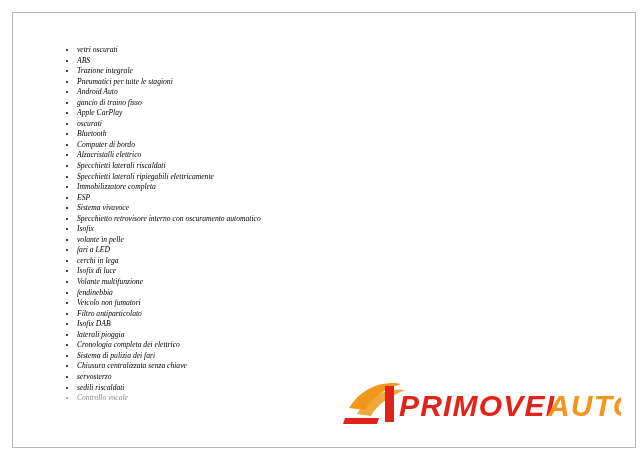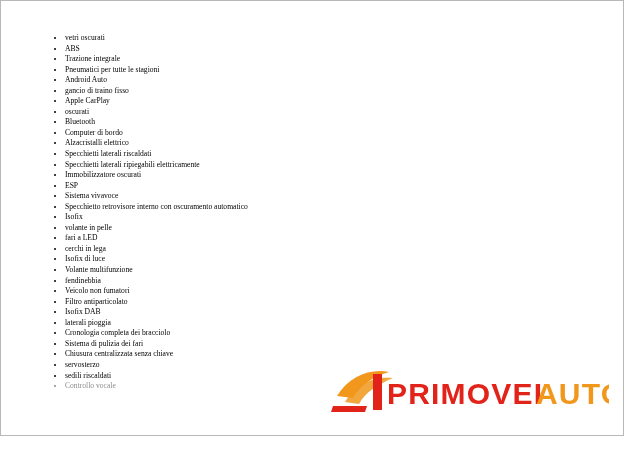--- a/index.html
+++ b/index.html
@@ -12,21 +12,22 @@
     background: #ffffff;
     font-family: "Liberation Serif", serif;
     overflow: hidden;
   }
   .page {
     position: relative;
     box-sizing: border-box;
     width: 640px;
     height: 452px;
     background: #ffffff;
-    padding: 0;
+    padding: 12px;
+    font-style: italic;
   }
   .sheet {
     position: relative;
     box-sizing: border-box;
     width: 624px;
     height: 436px;
     border: 1px solid #b8b8b8;
     background: #ffffff;
     overflow: hidden;
   }
@@ -84,36 +85,36 @@
         <li>Pneumatici per tutte le stagioni</li>
         <li>Android Auto</li>
         <li>gancio di traino fisso</li>
         <li>Apple CarPlay</li>
         <li>oscurati</li>
         <li>Bluetooth</li>
         <li>Computer di bordo</li>
         <li>Alzacristalli elettrico</li>
         <li>Specchietti laterali riscaldati</li>
         <li>Specchietti laterali ripiegabili elettricamente</li>
-        <li>Immobilizzatore oscurati</li>
+        <li>Immobilizzatore completa</li>
         <li>ESP</li>
         <li>Sistema vivavoce</li>
         <li>Specchietto retrovisore interno con oscuramento automatico</li>
         <li>Isofix</li>
         <li>volante in pelle</li>
         <li>fari a LED</li>
         <li>cerchi in lega</li>
         <li>Isofix di luce</li>
         <li>Volante multifunzione</li>
         <li>fendinebbia</li>
         <li>Veicolo non fumatori</li>
         <li>Filtro antiparticolato</li>
         <li>Isofix DAB</li>
         <li>laterali pioggia</li>
-        <li>Cronologia completa dei bracciolo</li>
+        <li>Cronologia completa dei elettrico</li>
         <li>Sistema di pulizia dei fari</li>
         <li>Chiusura centralizzata senza chiave</li>
         <li>servosterzo</li>
         <li>sedili riscaldati</li>
         <li class="muted">Controllo vocale</li>
       </ul>
     </div>
 
     <div class="logo">
       <svg viewBox="0 0 278 48" xmlns="http://www.w3.org/2000/svg" aria-hidden="true">

